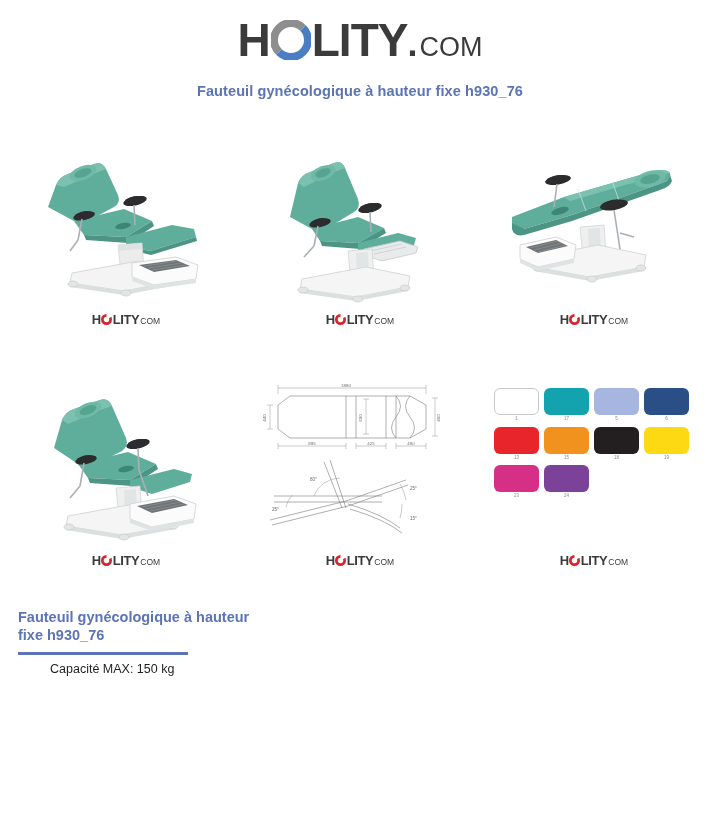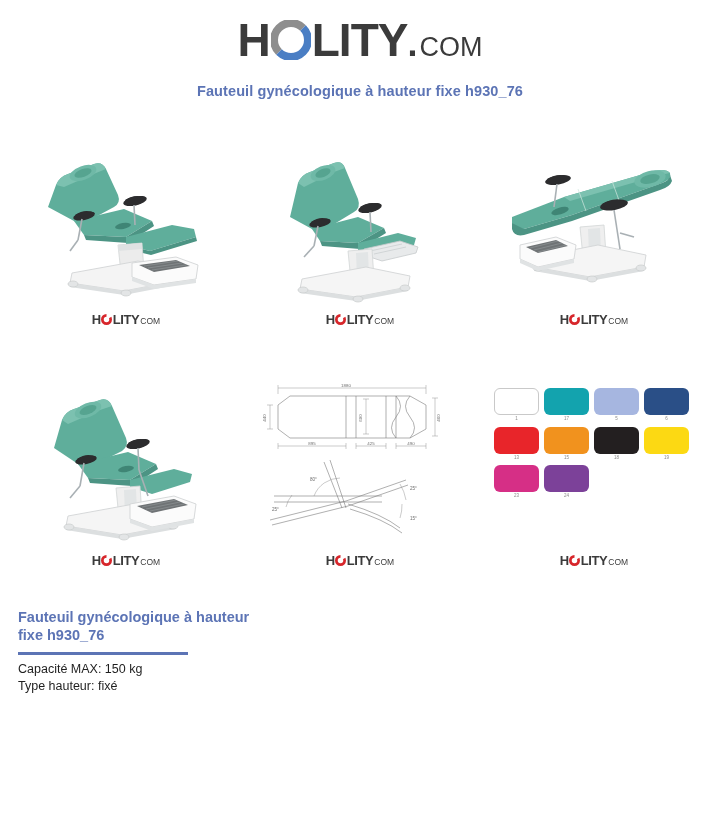--- a/index.html
+++ b/index.html
@@ -173,20 +173,21 @@
   .info-rule {
     height: 3px;
     background: #5c74b5;
     width: 170px;
     margin: 8px 0 6px 0;
   }
   .spec {
     font-size: 12.5px;
     line-height: 17px;
     color: #1f1f1f;
+    margin-left: 32px;
   }
 
   .tech-svg { background: #fff; }
 </style>
 </head>
 <body>
 
 <div class="header">
   <div class="logo" title="HOLITY.COM">
     <span class="lg-h">H</span>
@@ -620,14 +621,13 @@
         </span>
       </div>
     </div>
   </div>
 </div>
 
 <div class="product-info">
   <h2>Fauteuil gynécologique à hauteur fixe h930_76</h2>
   <div class="info-rule"></div>
   <div class="spec">Capacité MAX: 150 kg</div>
-  <div class="spec">Type hauteur: fixé</div>
 </div>
 
 </body></html>

